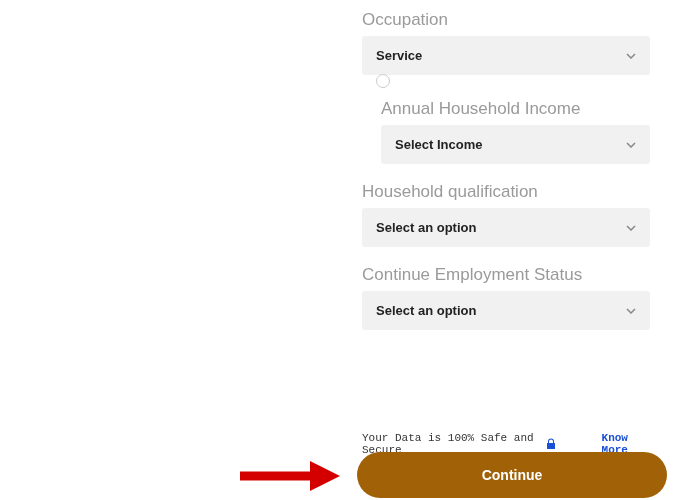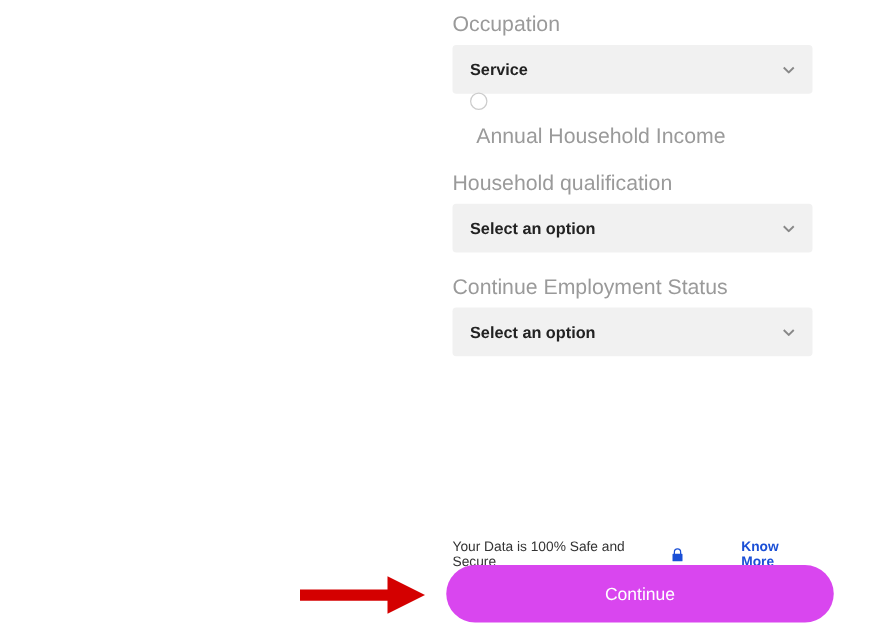--- a/index.html
+++ b/index.html
@@ -74,20 +74,21 @@
     }
     .safety-row {
       position: absolute;
       left: 362px;
       top: 432px;
       width: 288px;
       display: flex;
       align-items: center;
       gap: 6px;
       font-size: 11px;
+      font-family: Liberation Mono, monospace;
     }
     .safety-text {
       color: #333;
     }
     .lock-icon {
       width: 10px;
       height: 12px;
       display: inline-flex;
     }
     .lock-icon svg {
@@ -101,26 +102,26 @@
       cursor: pointer;
       margin-left: 12px;
       padding-left: 28px;
     }
     .continue-btn {
       position: absolute;
       left: 357px;
       top: 452px;
       width: 310px;
       height: 46px;
-      background: #d946ef;
+      background: #a16207;
       border: none;
       border-radius: 23px;
       color: #fff;
       font-size: 14px;
-      font-weight: 400;
+      font-weight: 700;
       cursor: pointer;
       display: flex;
       align-items: center;
       justify-content: center;
     }
     .arrow-annotation {
       position: absolute;
       left: 240px;
       top: 459px;
       width: 100px;
@@ -144,20 +145,28 @@
         <svg viewBox="0 0 10 6">
             <polyline points="1,1 5,5 9,1"></polyline>
           </svg>
       </span>
       <span class="radio-circle"></span>
     </div>
   </div>
 
   <div class="field-group" style="margin-top:24px;margin-left:19px;">
     <span class="field-label">Annual Household Income</span>
+    <div class="select-box">
+      <span class="select-value">Select Income</span>
+      <span class="chevron">
+        <svg viewBox="0 0 10 6">
+            <polyline points="1,1 5,5 9,1"></polyline>
+          </svg>
+      </span>
+    </div>
   </div>
 
   <div class="field-group">
     <span class="field-label">Household qualification</span>
     <div class="select-box">
       <span class="select-value">Select an option</span>
       <span class="chevron">
         <svg viewBox="0 0 10 6">
             <polyline points="1,1 5,5 9,1"></polyline>
           </svg>

